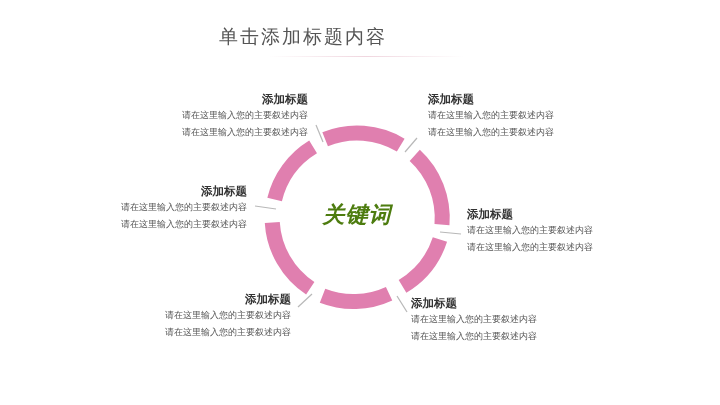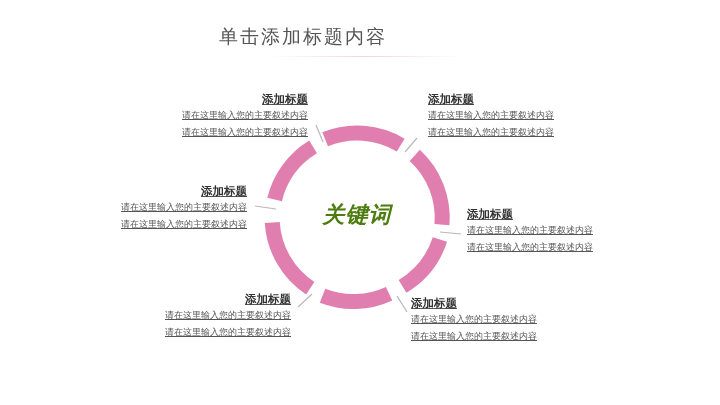--- a/index.html
+++ b/index.html
@@ -5,21 +5,21 @@
   html, body { margin:0; padding:0; }
   body { width:720px; height:405px; background:#ffffff; position:relative; overflow:hidden;
          font-family:"DejaVu Sans", "Liberation Sans", sans-serif; }
   .title { position:absolute; left:0; width:606px; top:24px; text-align:center;
            font-size:19px; letter-spacing:2px; color:#555555; }
   .title-line { position:absolute; left:268px; width:196px; top:56px; height:1px;
                 background:linear-gradient(90deg, rgba(240,220,225,0), #f0d6df 50%, rgba(240,220,225,0)); }
   svg.ring { position:absolute; left:0; top:0; }
   .keyword { position:absolute; left:300px; top:200px; width:114px; text-align:center;
              font-size:22px; font-weight:bold; font-style:italic; color:#4d7c0f; letter-spacing:1px; }
-  .block { position:absolute; font-size:9px; color:#555555; line-height:17px;text-decoration:underline; }
+  .block { position:absolute; font-size:9px; color:#555555; line-height:17px; }
   .block .h { font-size:11.5px; font-weight:bold; color:#333333; line-height:18px; margin-bottom:-1px; }
   .block.right { text-align:right; }
   .block.left { text-align:left; }
 </style>
 </head>
 <body>
 
 <div class="title">单击添加标题内容</div>
 <div class="title-line"></div>
 

